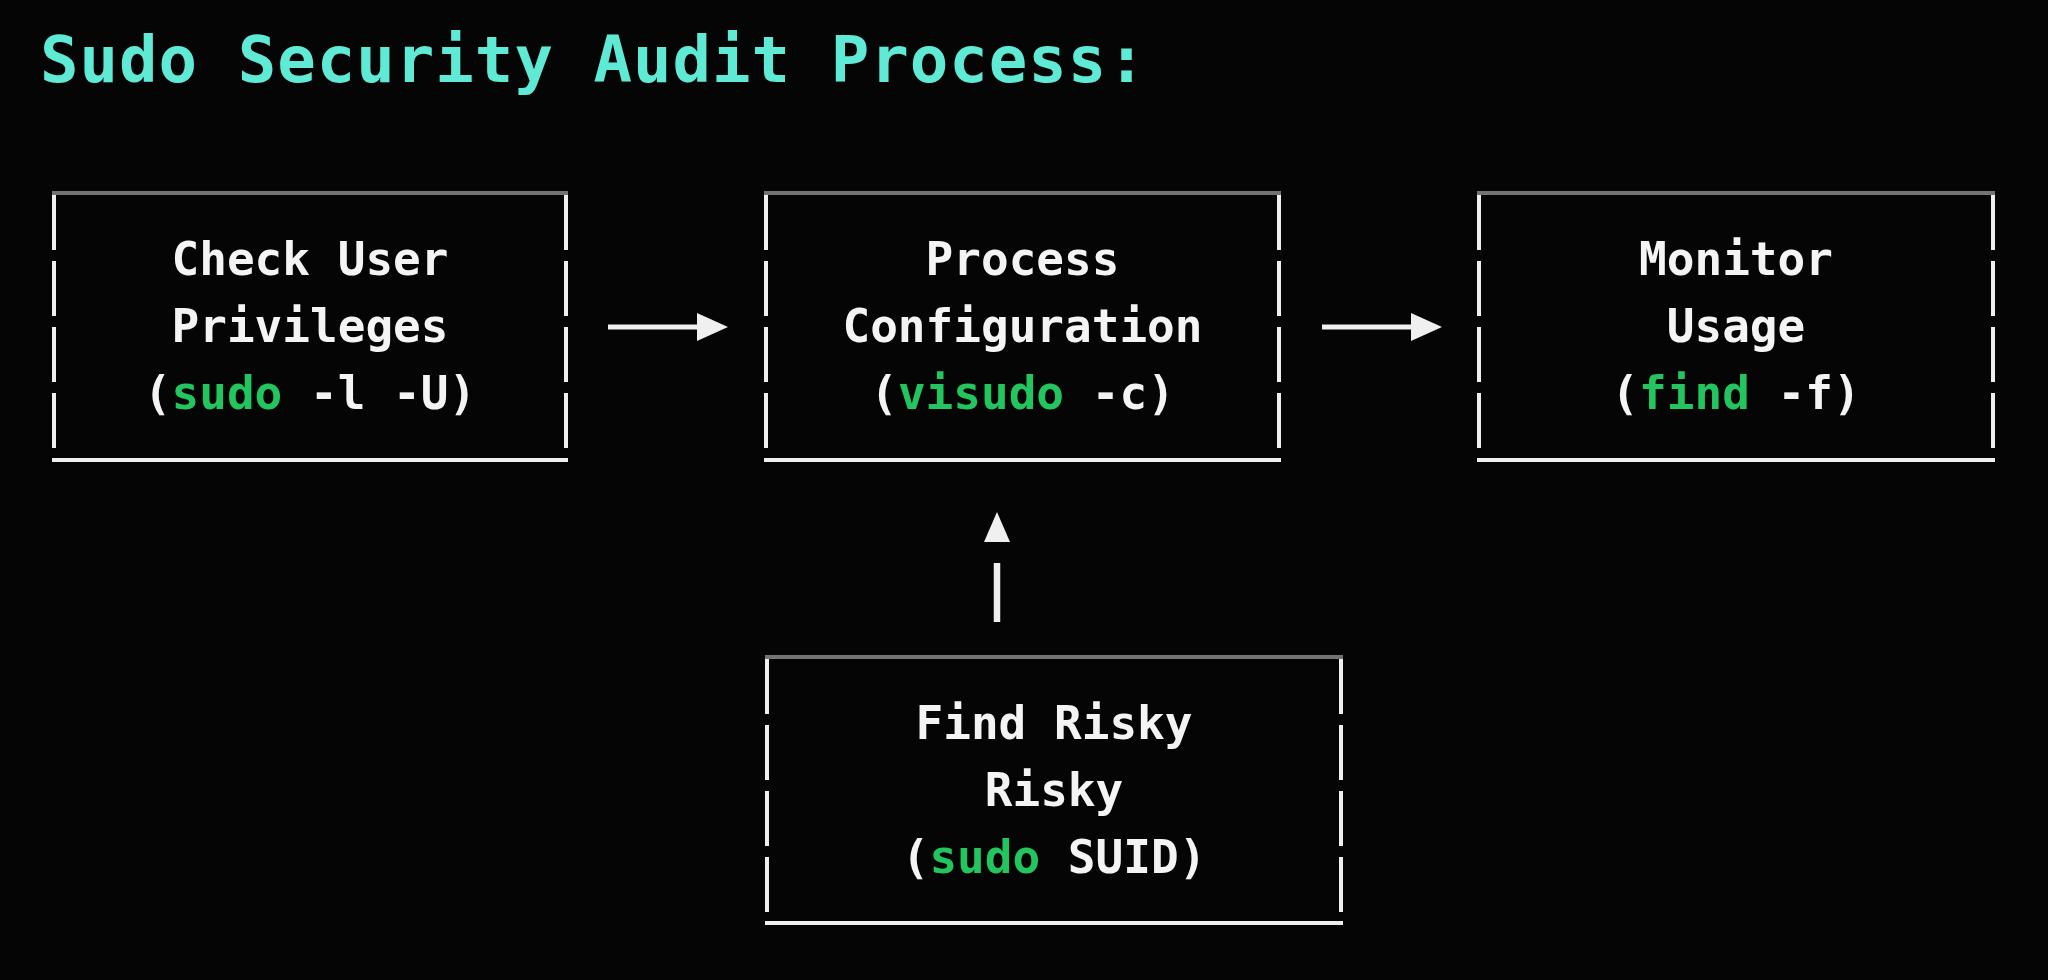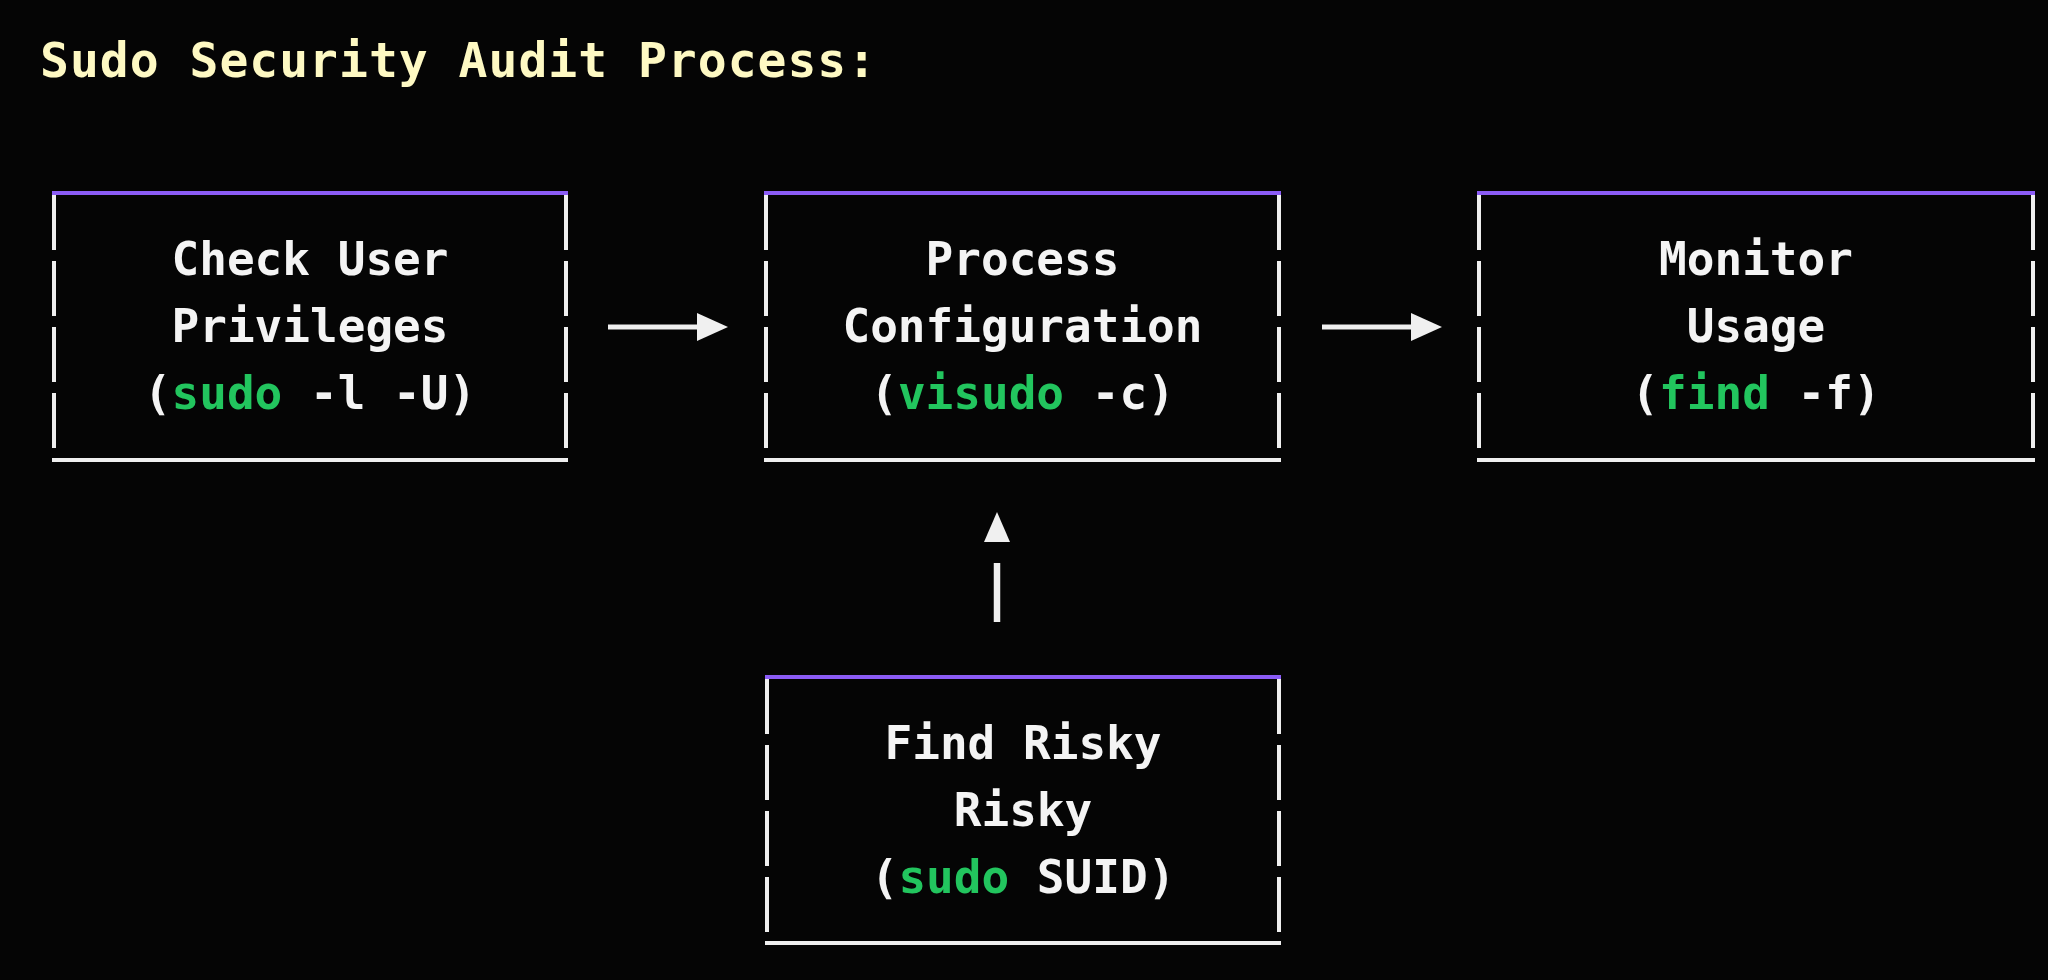--- a/index.html
+++ b/index.html
@@ -14,31 +14,31 @@
   .canvas {
     position: relative;
     width: 2048px;
     height: 980px;
     background: #050505;
   }
   .title {
     position: absolute;
     left: 40px;
     top: 30px;
-    font-size: 48px;
+    font-size: 64px;
     line-height: 60px;
     font-weight: bold;
-    color: #fef9c3;
+    color: #5eead4;
     letter-spacing: 1px;
     white-space: pre;
   }
   .node {
     position: absolute;
     box-sizing: border-box;
-    border-top: 4px solid #8b5cf6;
+    border-top: 4px solid #737373;
     border-bottom: 4px solid #efefef;
     display: flex;
     flex-direction: column;
     justify-content: center;
     align-items: center;
     text-align: center;
     color: #f4f4f4;
     font-size: 46px;
     line-height: 67px;
     font-weight: bold;
@@ -54,22 +54,22 @@
       to bottom,
       #efefef 0px, #efefef 55px,
       transparent 55px, transparent 66px
     );
   }
   .node::before { left: 0; }
   .node::after  { right: 0; }
 
   #node-check    { left: 52px;   top: 191px; width: 516px; height: 271px; }
   #node-validate { left: 764px;  top: 191px; width: 517px; height: 271px; }
-  #node-monitor  { left: 1477px; top: 191px; width: 558px; height: 271px; }
-  #node-find     { left: 765px;  top: 655px; width: 516px; height: 270px; margin-top: 20px; }
+  #node-monitor  { left: 1477px; top: 191px; width: 518px; height: 271px; }
+  #node-find     { left: 765px;  top: 655px; width: 578px; height: 270px; }
 
   .node .line { white-space: pre; }
   .node .line span { white-space: pre; }
   .cmd { color: #22c55e; }
 
   .arrow { position: absolute; }
   #arrow-1 { left: 604px;  top: 305px; }
   #arrow-2 { left: 1318px; top: 305px; }
   #arrow-up { left: 981px; top: 511px; }
 </style>

